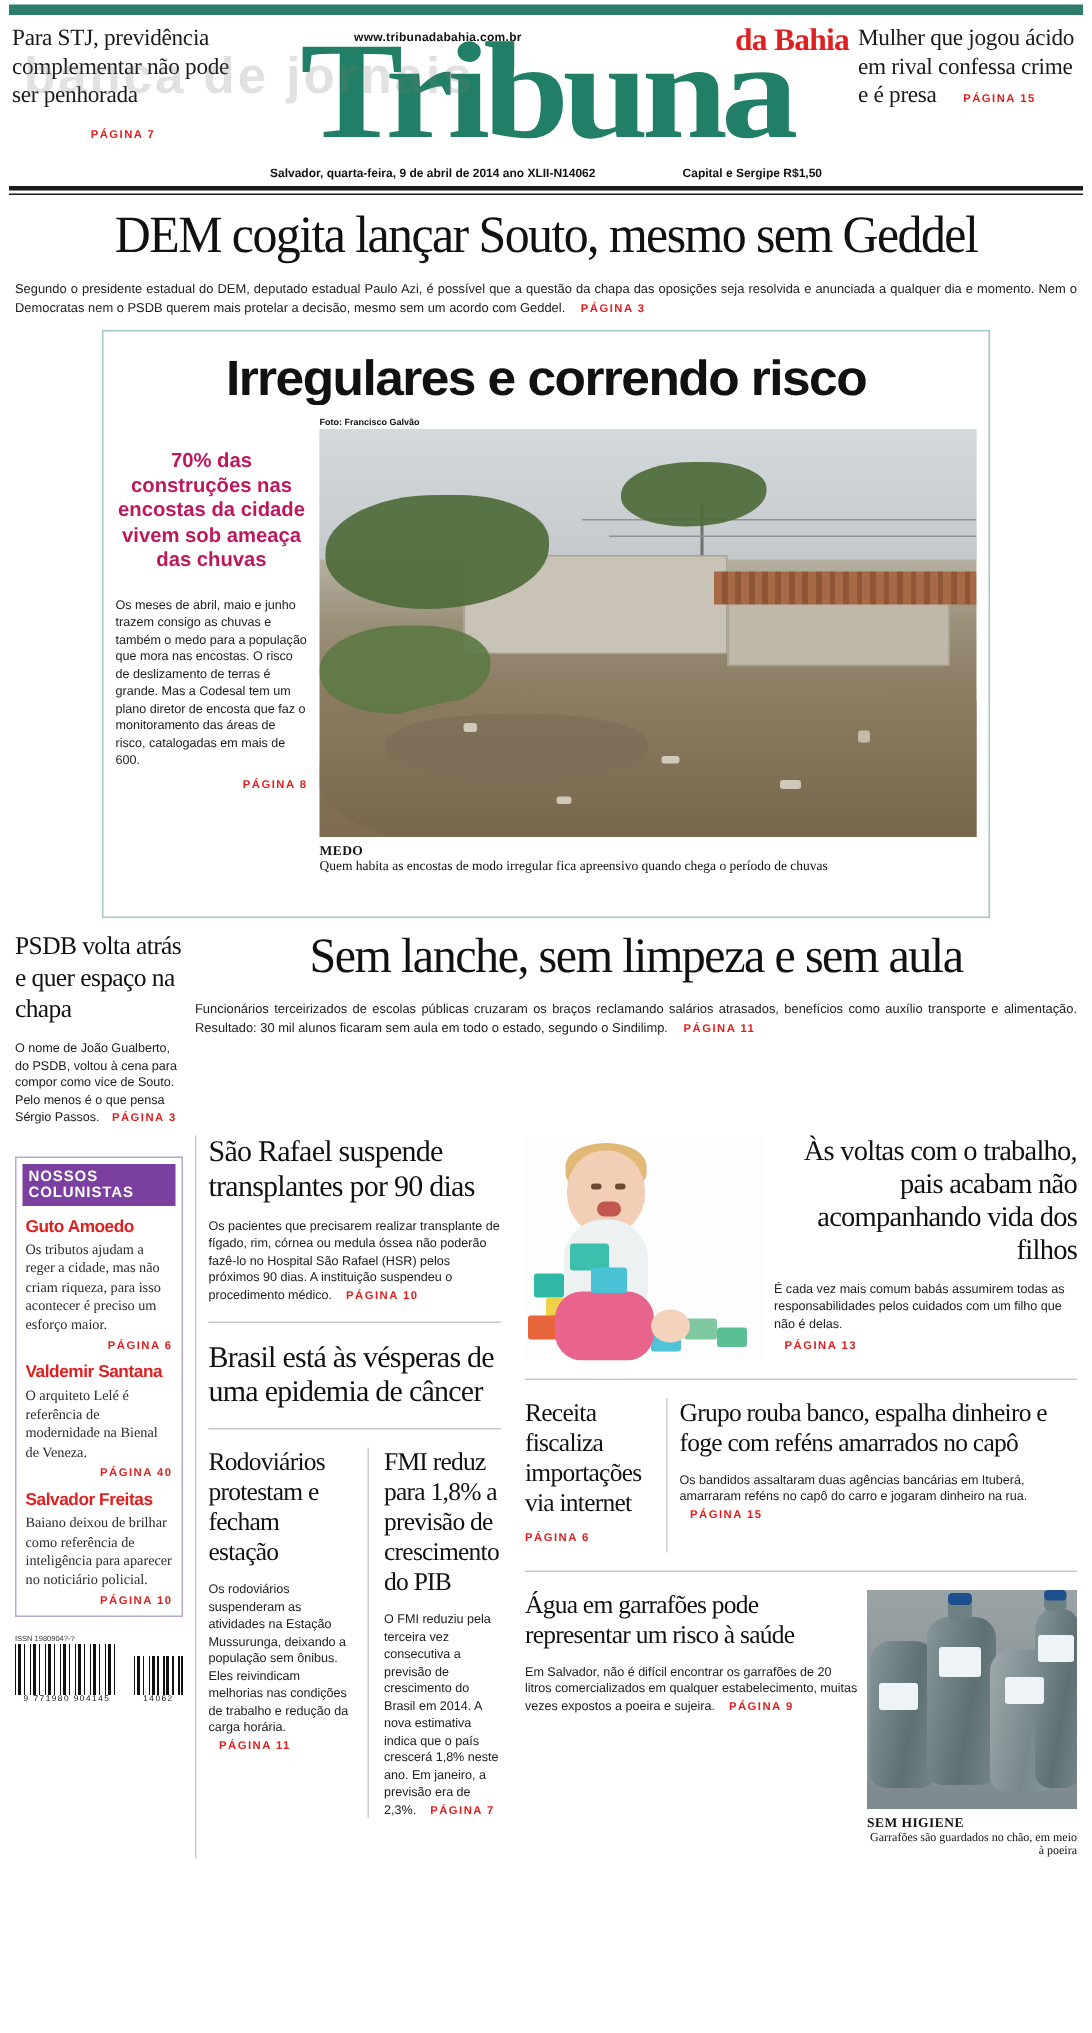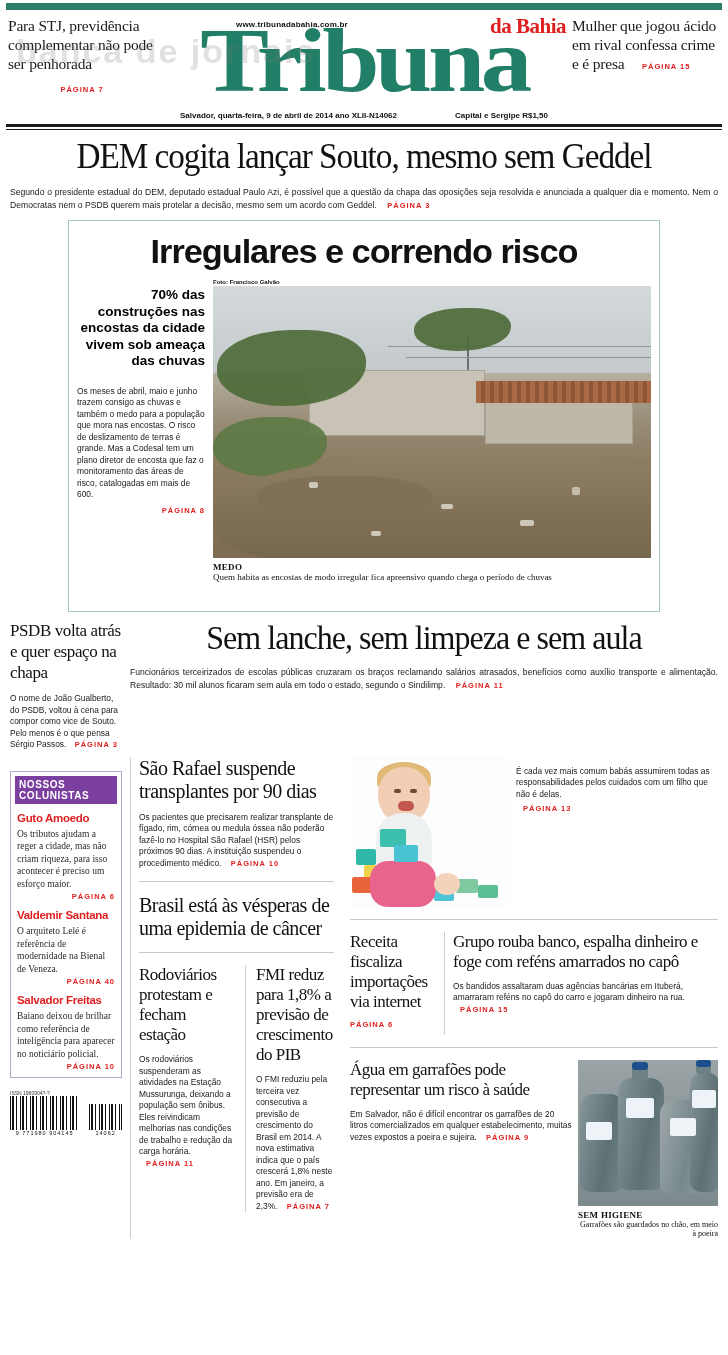--- a/index.html
+++ b/index.html
@@ -104,23 +104,23 @@
   .pkg-head {
     font-family:"Liberation Sans", sans-serif;
     font-weight:bold; font-size:33px; line-height:38px;
     text-align:center; letter-spacing:-1px;
     transform:scaleX(1.04);
     margin:6px 0 8px 0;
   }
   .pkg-body { display:flex; gap:8px; }
   .pkg-left { width:128px; flex:none; }
   .pkg-sub {
-    color:#000000; font-family:"Liberation Sans", sans-serif;
+    color:#be185d; font-family:"Liberation Sans", sans-serif;
     font-weight:bold; font-size:13.5px; line-height:16.5px;
-    text-align:right; margin-top:8px;
+    text-align:center; margin-top:20px;
   }
   .pkg-text {
     font-family:"Liberation Sans", sans-serif;
     font-size:8.4px; line-height:11.5px; color:#202020;
     margin-top:16px;
   }
   .pkg-text .pag { display:block; text-align:right; margin-top:4px; }
   .pkg-right { flex:1; }
   .credit {
     font-family:"Liberation Sans", sans-serif;
@@ -423,20 +423,21 @@
           <div class="blk" style="left:44px;top:32px;width:7px;height:4px;background:#6b4a33;border-radius:2px;"></div>
           <div class="blk" style="left:60px;top:32px;width:7px;height:4px;background:#6b4a33;border-radius:2px;"></div>
           <div class="blk" style="left:48px;top:44px;width:16px;height:10px;background:#c2574f;border-radius:6px;"></div>
           <div class="bb bb-body"></div>
           <div class="bb bb-leg"></div>
           <div class="bb bb-foot"></div>
           <div class="blk" style="left:30px;top:72px;width:26px;height:18px;background:#3dbfae;"></div>
           <div class="blk" style="left:44px;top:88px;width:24px;height:17px;background:#49c3d4;"></div>
         </div>
         <div style="flex:1;">
+          <h4 class="story" style="text-align:right; font-size:19px; line-height:22px;">Às voltas com o trabalho, pais acabam não acompanhando vida dos filhos</h4>
           <p class="story" style="text-align:left;">
             <span>É cada vez mais comum babás assumirem todas as responsabilidades pelos cuidados com um filho que não é delas.</span>
             <span class="pag" style="display:block;margin-top:3px;">PÁGINA  13</span>
           </p>
         </div>
       </div>
 
       <div class="sep"></div>
 
       <div style="display:flex; gap:8px;">

